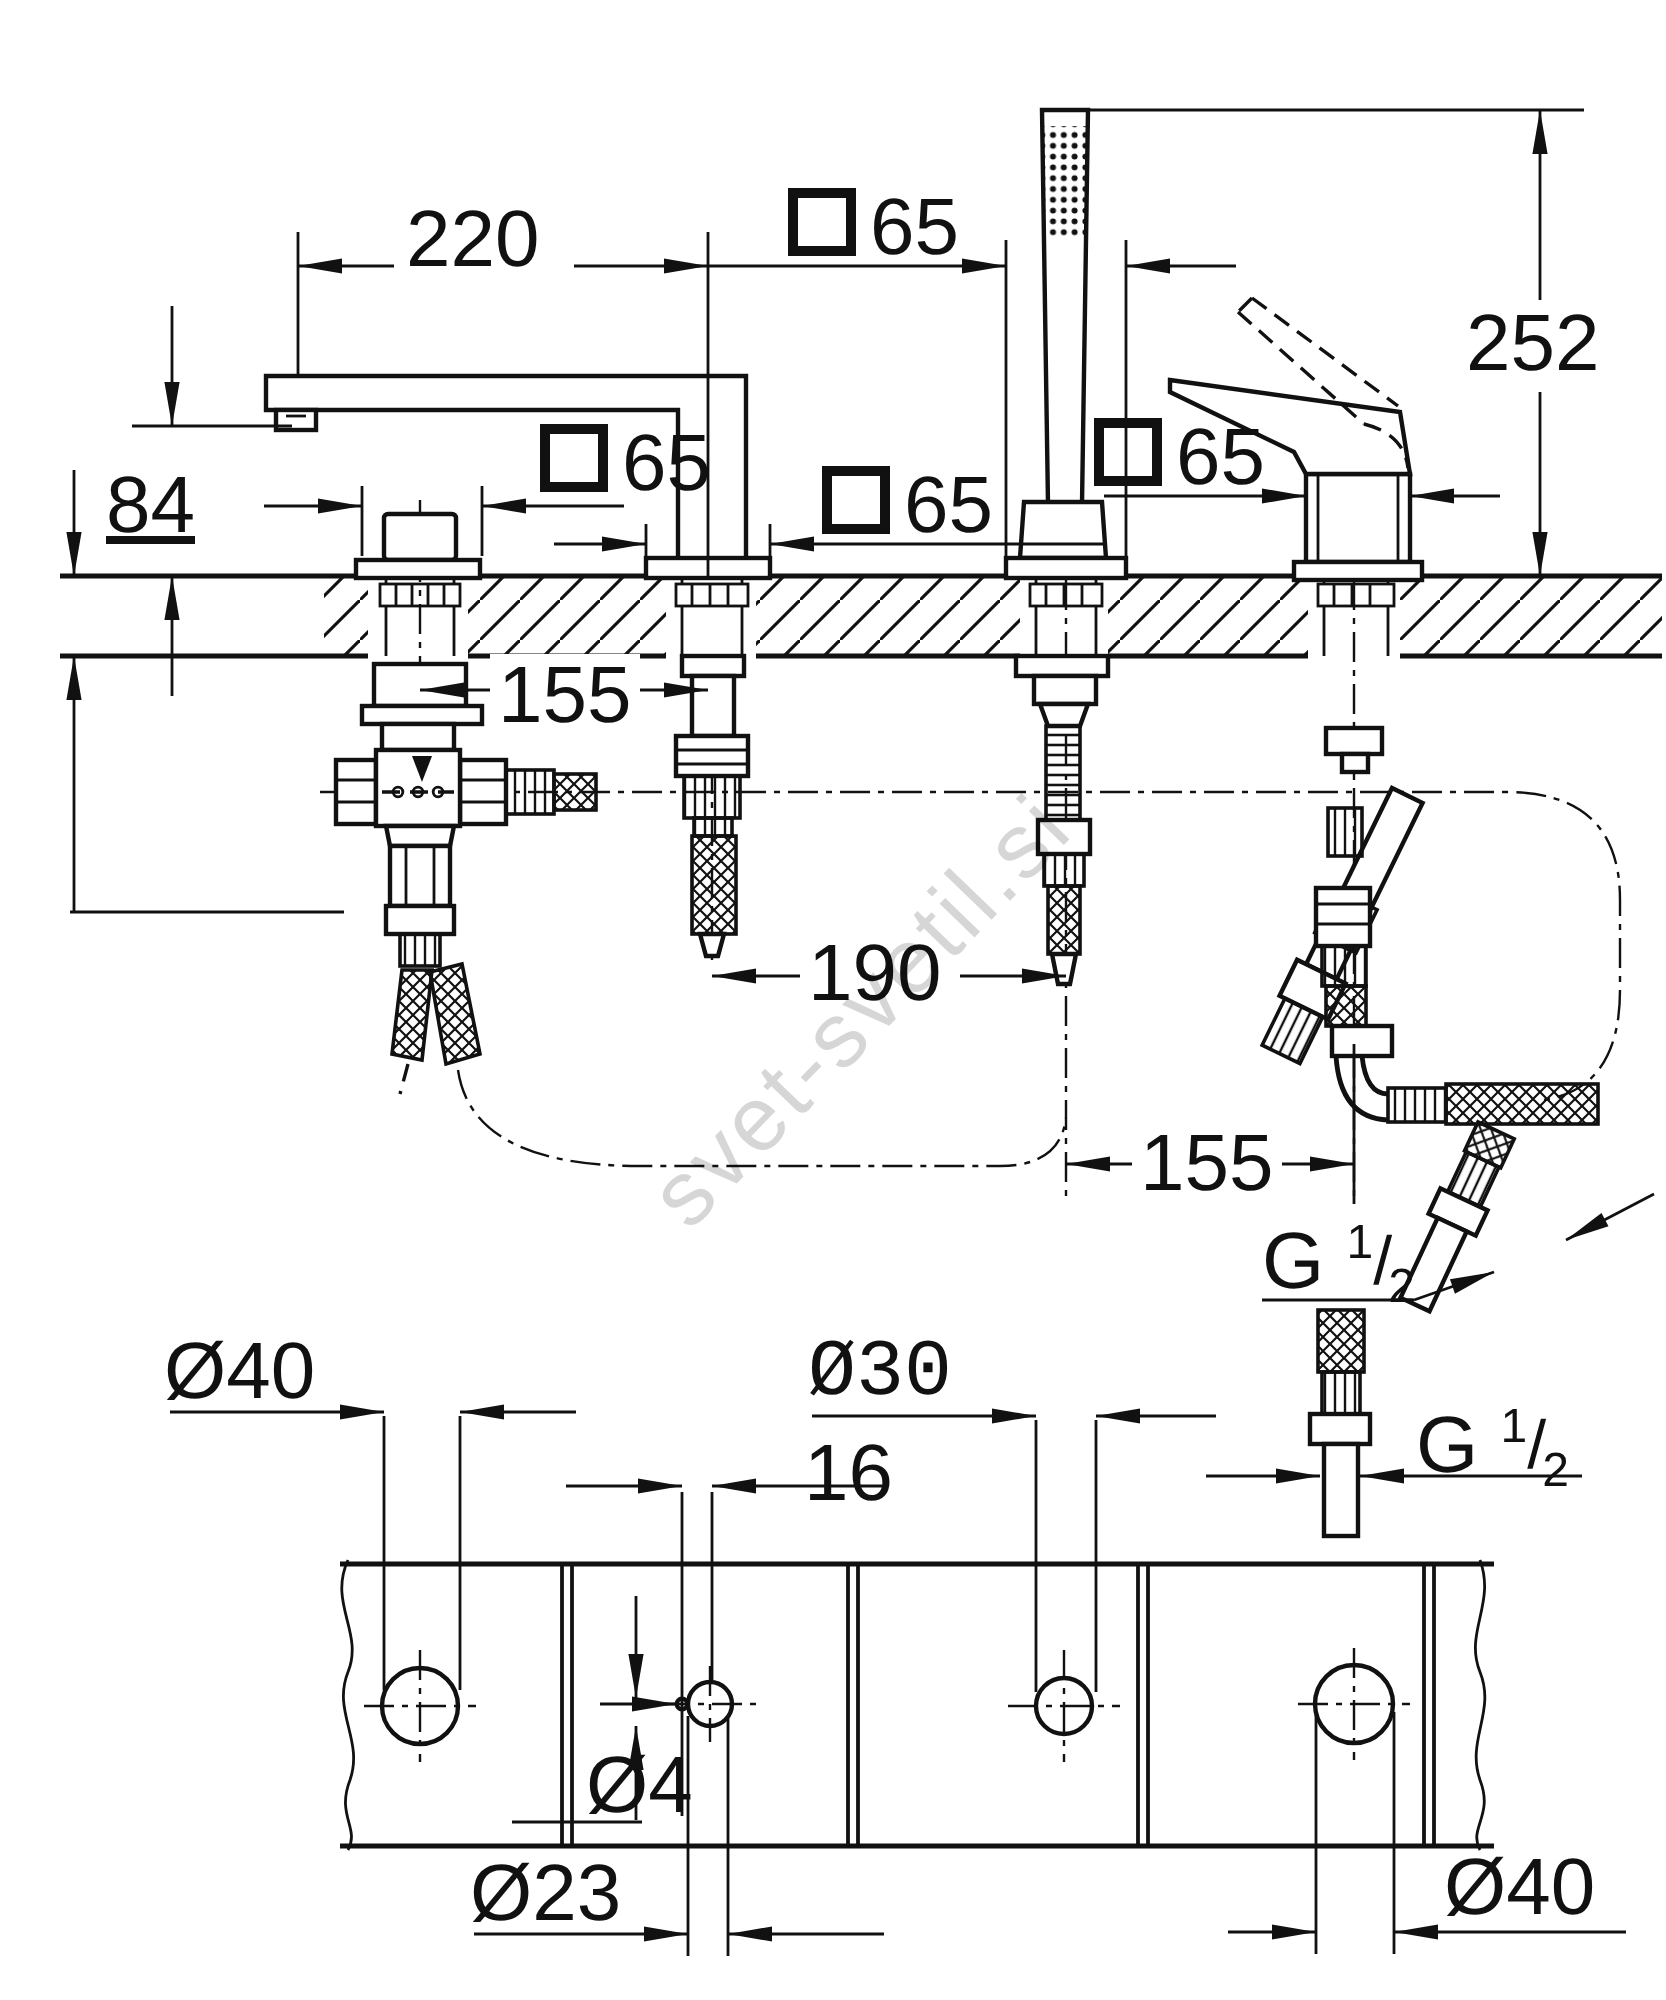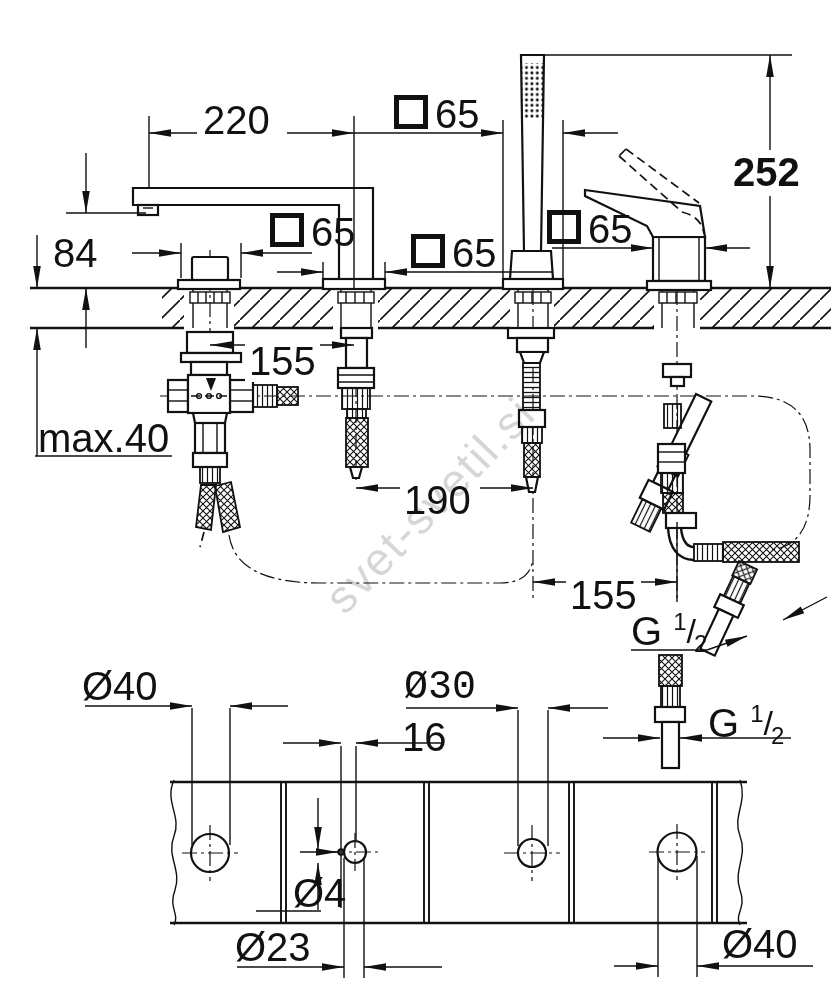--- a/index.html
+++ b/index.html
@@ -7,21 +7,21 @@
          font-family:"Liberation Sans", sans-serif;color:#111;}
   svg{position:absolute;left:0;top:0;}
   .ol{stroke:#111;stroke-width:2.4;fill:none}
   .fw{stroke:#111;stroke-width:2.2;fill:#fff}
   .fx{stroke:#111;stroke-width:1.8}
   .tl{stroke:#111;stroke-width:1.4;fill:none}
   .t2{stroke:#111;stroke-width:1.9;fill:none}
   .cl{stroke:#111;stroke-width:1.2;fill:none;stroke-dasharray:15 4 3 4}
   .dl{stroke:#111;stroke-width:1.7;fill:none;stroke-dasharray:9 5}
   .lbl{position:absolute;font-size:40px;line-height:1.05;white-space:nowrap;color:#111;text-align:center;}
-  .bgw{background:#fff;padding:0 4px;margin-top:13px;}
+  .bgw{background:#fff;padding:0 4px;}
   .sq{display:inline-block;width:24px;height:24px;border:5px solid #111;margin-right:7px;
       vertical-align:-1px;}
   .gq{font-size:40px}
   .gn{font-size:24px;vertical-align:15px}
   .gs{font-size:34px;vertical-align:2px;letter-spacing:-2px}
   .gd{font-size:24px;vertical-align:-7px}
   #watermark{position:absolute;left:230px;top:470px;width:400px;height:70px;
      display:flex;align-items:center;justify-content:center;
      transform:rotate(-46deg);font-size:46px;letter-spacing:2px;
      color:rgba(0,0,0,0.16);user-select:none;}
@@ -326,23 +326,22 @@
       <line class="tl" x1="364" y1="858" x2="364" y2="978"></line>
       <line class="tl" x1="614" y1="966" x2="658" y2="966" marker-end="url(#mE)"></line>
       <line class="tl" x1="697" y1="966" x2="813" y2="966" marker-start="url(#mS)"></line>
       <line class="tl" x1="658" y1="856" x2="658" y2="977"></line>
       <line class="tl" x1="697" y1="856" x2="697" y2="977"></line>
     </g>
   </g>
 </svg>
 
 <div class="lbl" style="left:203px;top:99px;">220</div>
-<div class="lbl" style="left:733px;top:151px;font-weight:bold;">252</div>
-<div class="lbl" style="left:53px;top:232px;">84</div>
-<div class="lbl" style="left:38px;top:417px;">max.40</div>
+<div class="lbl" style="left:733px;top:151px;">252</div>
+<div class="lbl" style="left:53px;top:232px;text-decoration:underline;">84</div>
 
 <div class="lbl" style="left:394px;top:93px;"><span class="sq"></span><span>65</span></div>
 <div class="lbl" style="left:270px;top:211px;"><span class="sq"></span><span>65</span></div>
 <div class="lbl" style="left:411px;top:232px;"><span class="sq"></span><span>65</span></div>
 <div class="lbl" style="left:547px;top:208px;"><span class="sq"></span><span>65</span></div>
 
 <div class="lbl bgw" style="left:245px;top:327px;">155</div>
 <div class="lbl bgw" style="left:400px;top:466px;">190</div>
 <div class="lbl bgw" style="left:566px;top:561px;">155</div>
 

